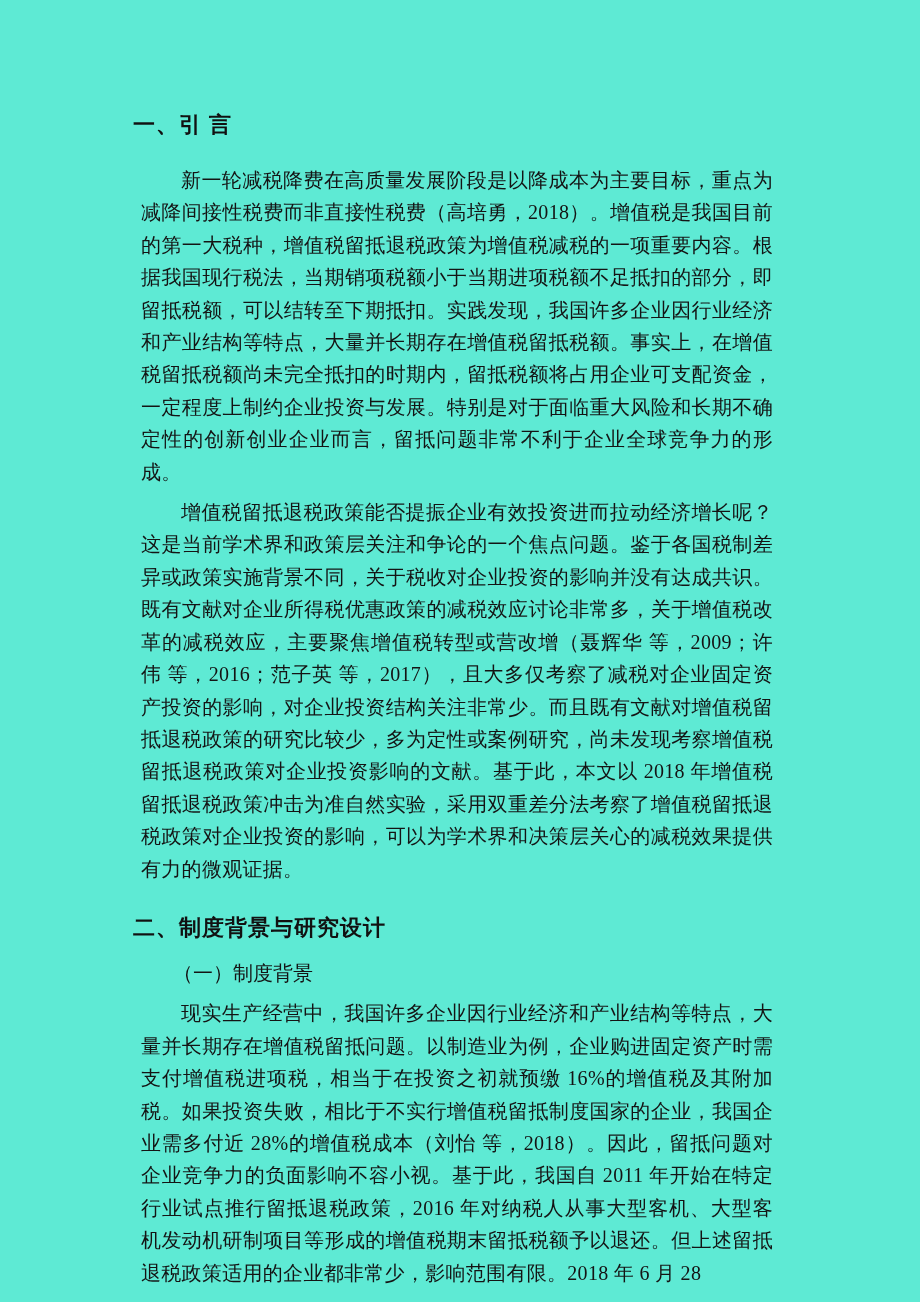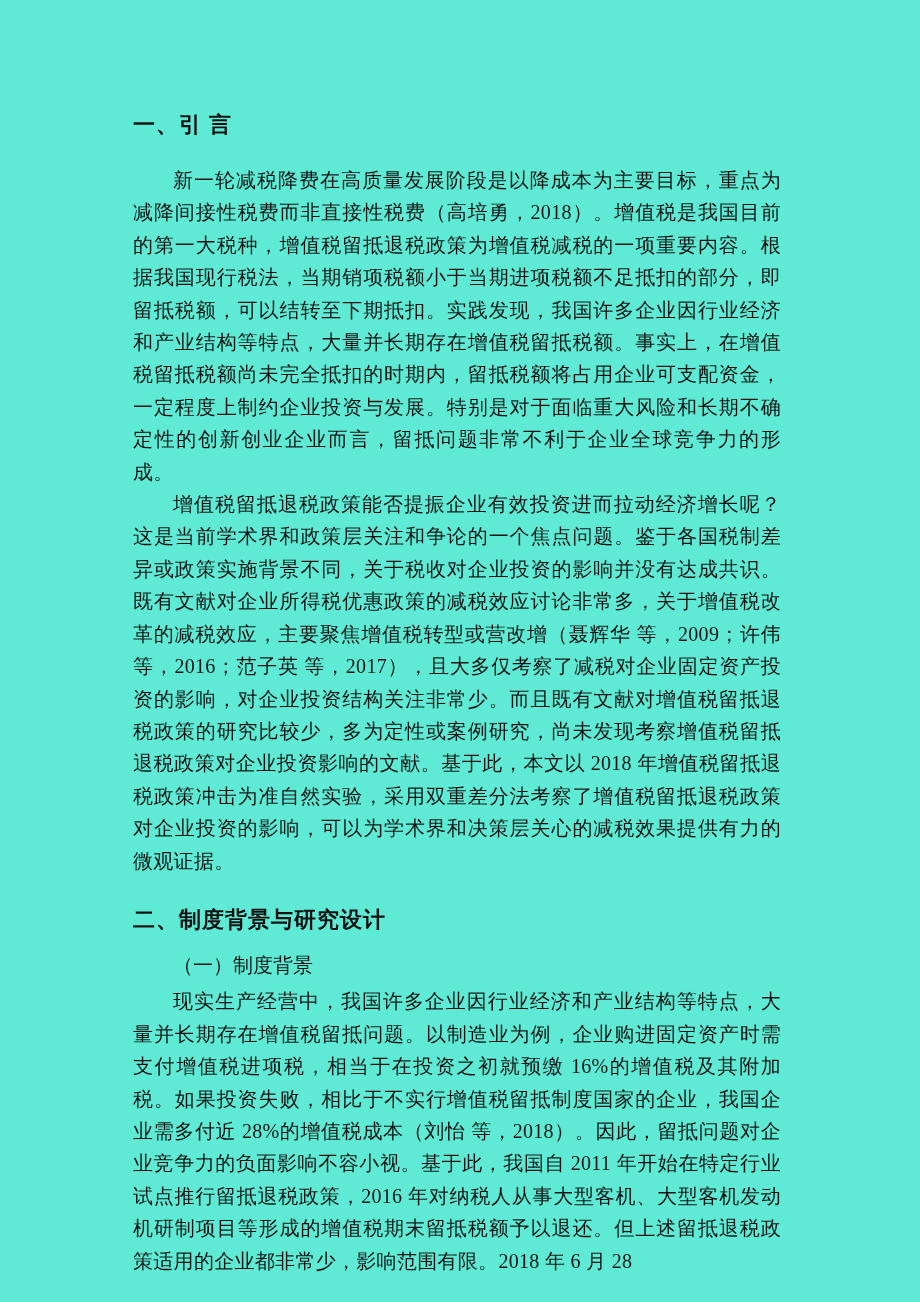--- a/index.html
+++ b/index.html
@@ -35,21 +35,21 @@
   .heading.second {
     margin: 28px 0 14px 0;
   }
   .body-text {
     font-size: 20px;
     line-height: 32.4px;
     text-align: justify;
     text-justify: inter-ideograph;
     letter-spacing: 0.3px;
     color: #141414;
-    margin: 0;
+    margin: 8px;
     text-indent: 2em;
   }
   .subheading {
     font-size: 20px;
     line-height: 32.4px;
     text-indent: 2em;
     color: #141414;
     margin: 8px 0 4px 0;
   }
 </style>

